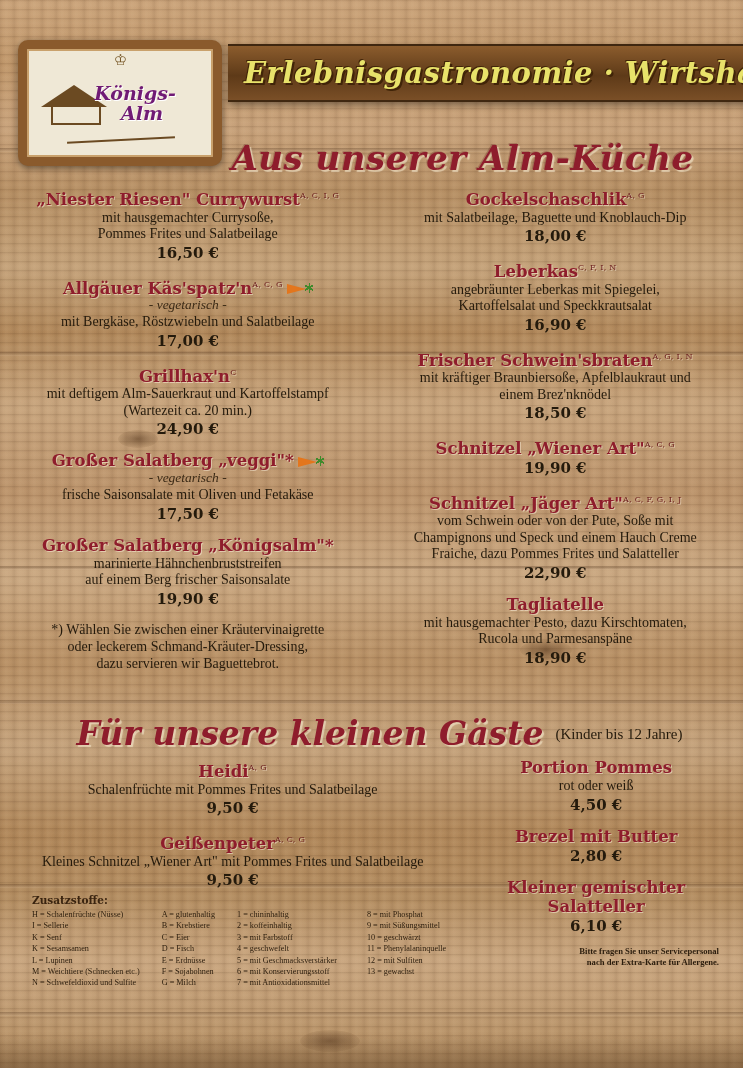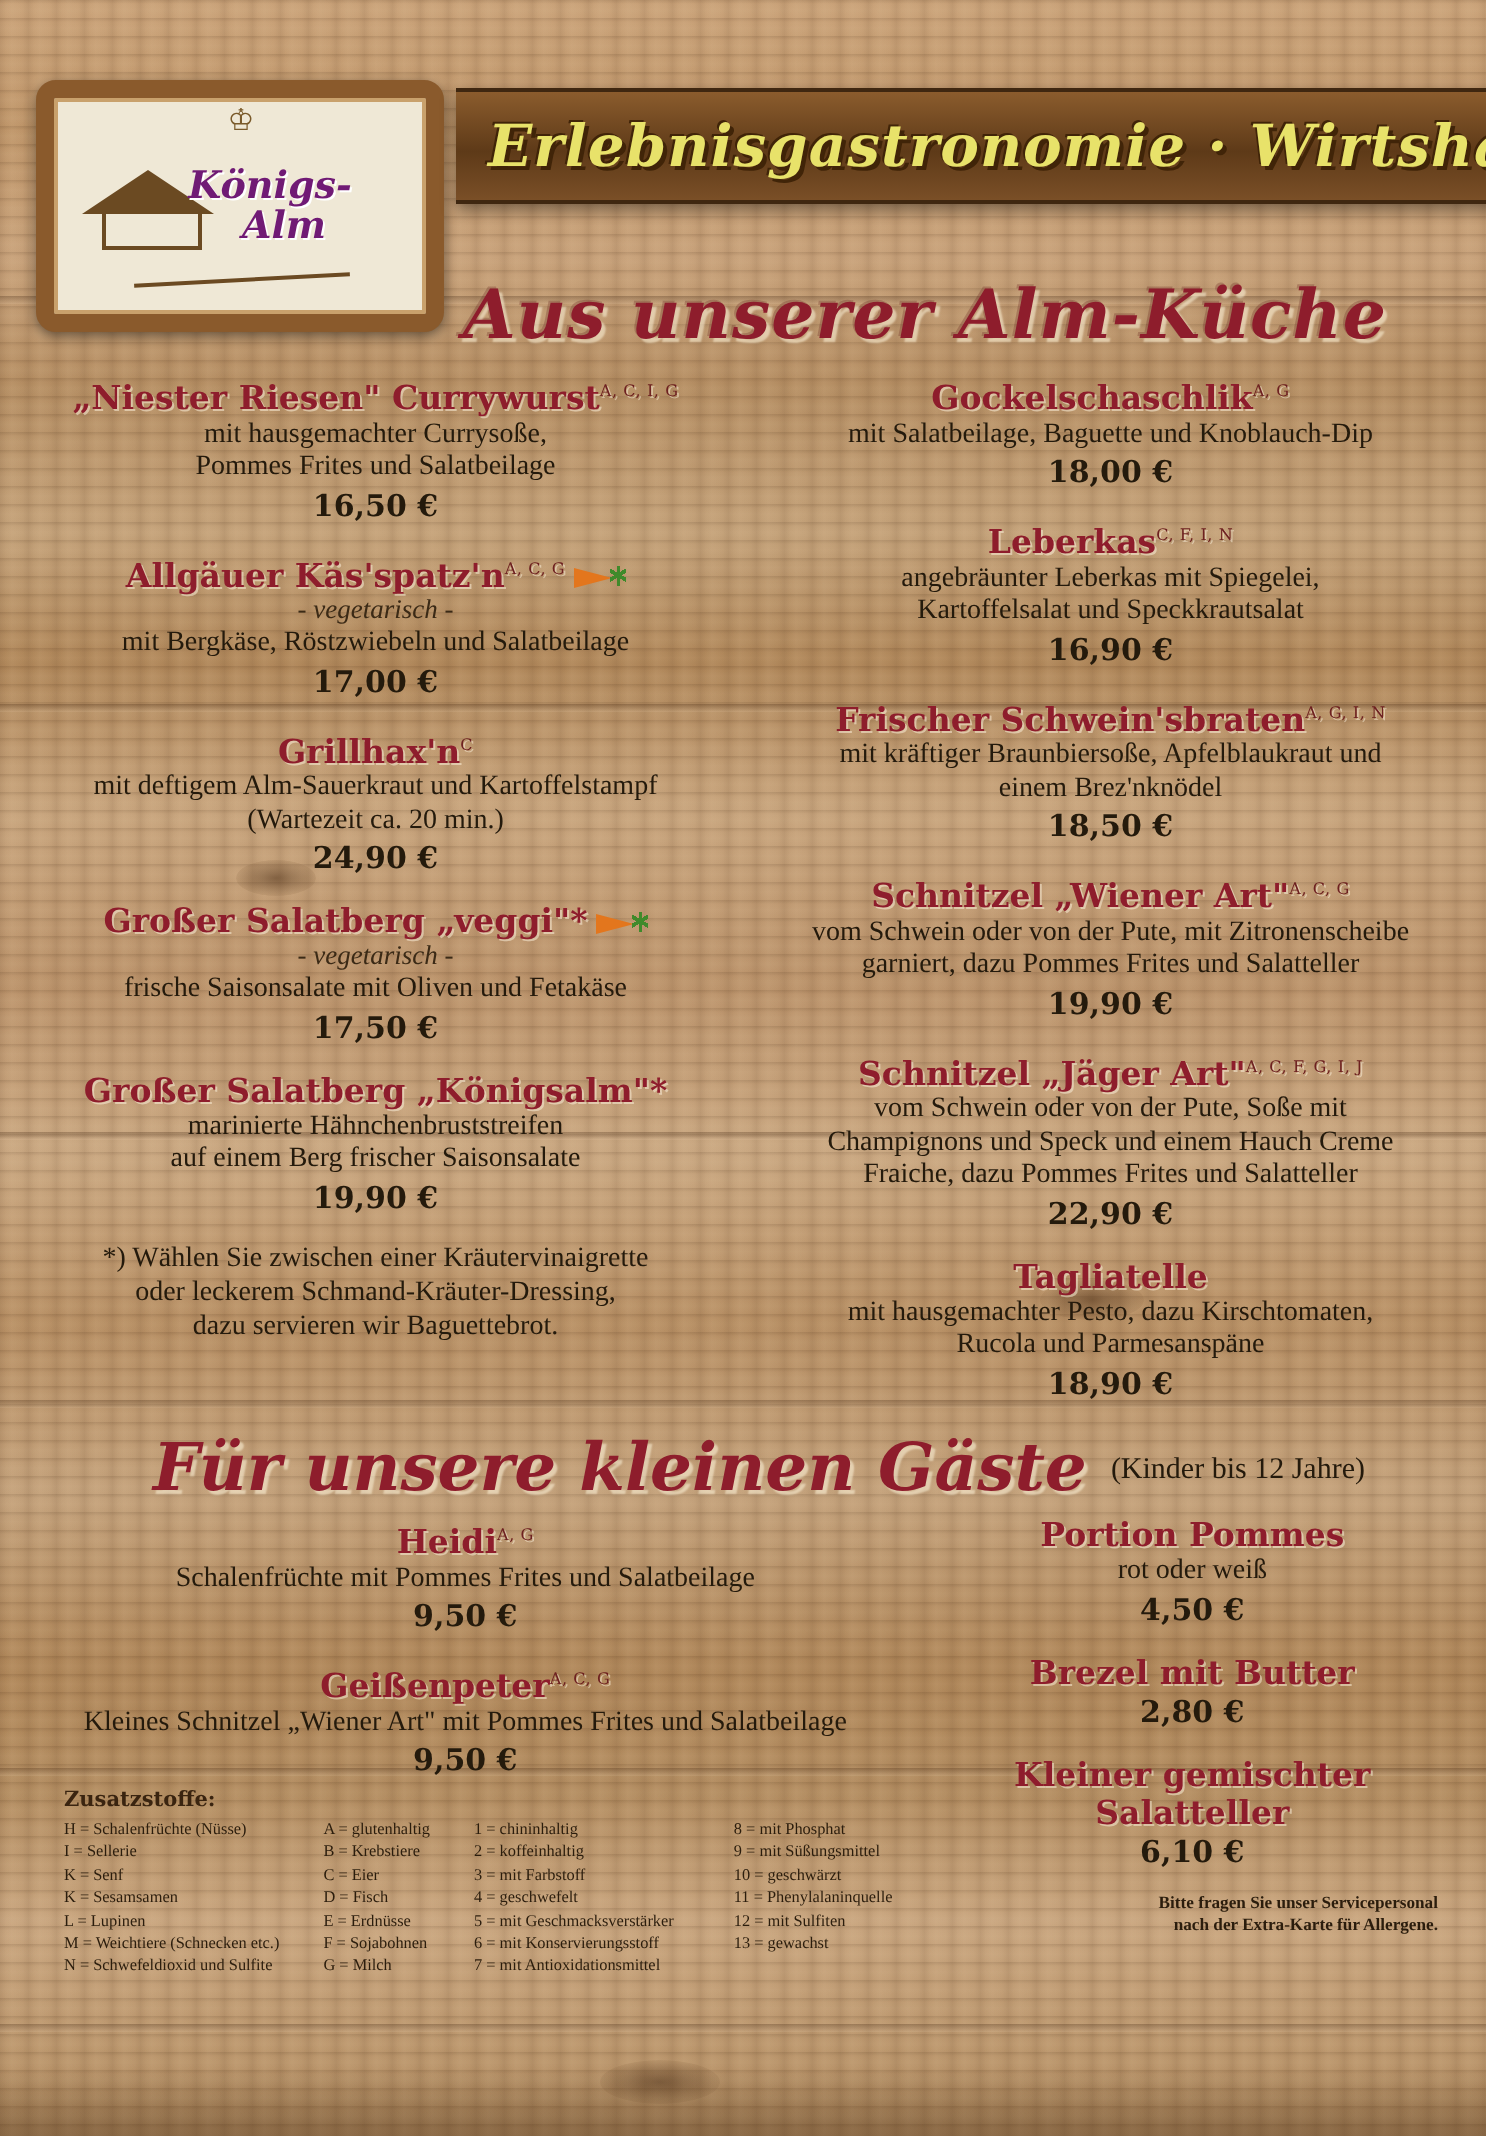--- a/index.html
+++ b/index.html
@@ -412,21 +412,20 @@
           <div class="dish-desc">angebräunter Leberkas mit Spiegelei,<br>Kartoffelsalat und Speckkrautsalat</div>
           <div class="dish-price">16,90 €</div>
         </div>
         <div class="dish">
           <div class="dish-name">Frischer Schwein'sbraten<sup>A, G, I, N</sup></div>
           <div class="dish-desc">mit kräftiger Braunbiersoße, Apfelblaukraut und<br>einem Brez'nknödel</div>
           <div class="dish-price">18,50 €</div>
         </div>
         <div class="dish">
           <div class="dish-name">Schnitzel „Wiener Art"<sup>A, C, G</sup></div>
-          <div class="dish-desc">vom Schwein oder von der Pute, mit Zitronenscheibe<br>garniert, dazu Pommes Frites und Salatteller</div>
           <div class="dish-price">19,90 €</div>
         </div>
         <div class="dish">
           <div class="dish-name">Schnitzel „Jäger Art"<sup>A, C, F, G, I, J</sup></div>
           <div class="dish-desc">vom Schwein oder von der Pute, Soße mit<br>Champignons und Speck und einem Hauch Creme<br>Fraiche, dazu Pommes Frites und Salatteller</div>
           <div class="dish-price">22,90 €</div>
         </div>
         <div class="dish">
           <div class="dish-name">Tagliatelle</div>
           <div class="dish-desc">mit hausgemachter Pesto, dazu Kirschtomaten,<br>Rucola und Parmesanspäne</div>

